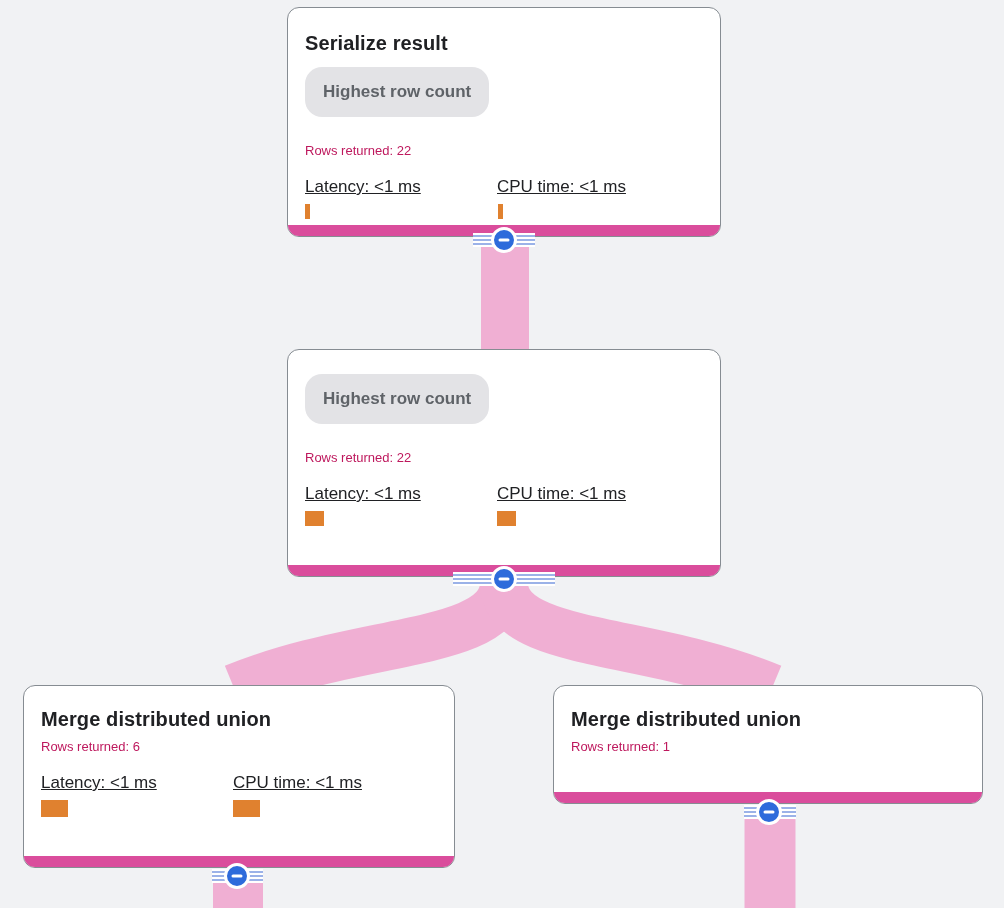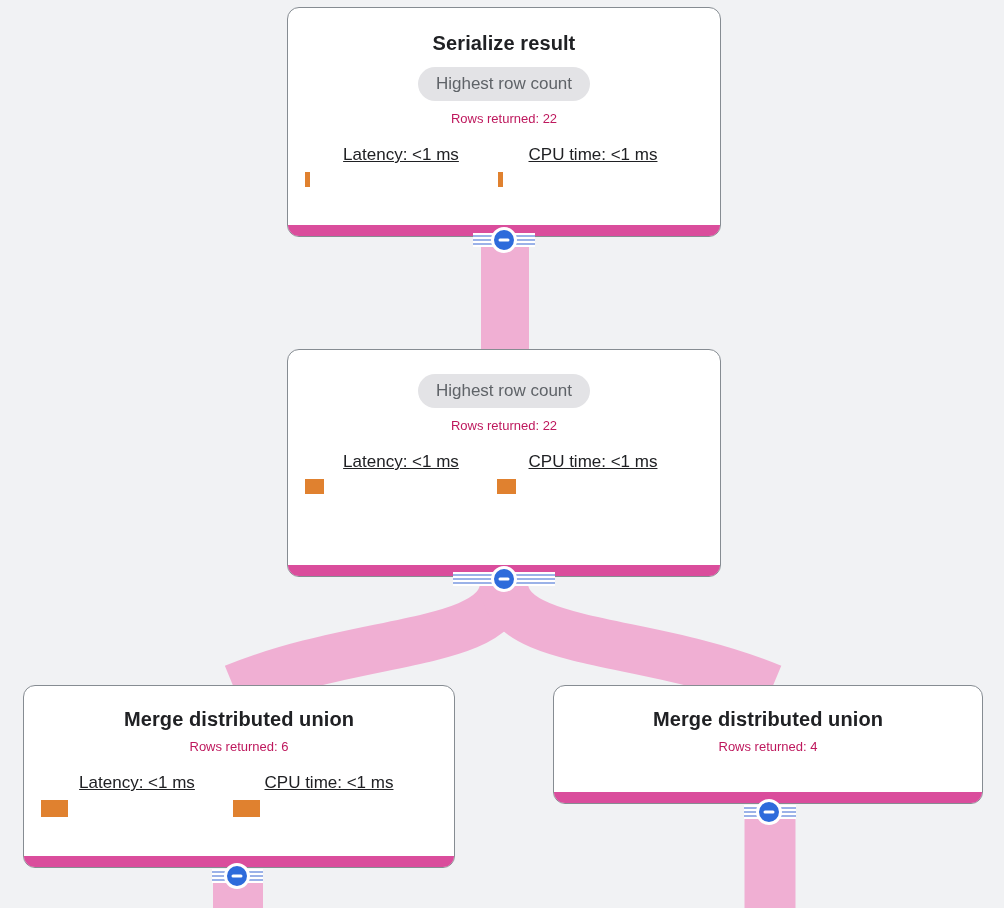--- a/index.html
+++ b/index.html
@@ -3,21 +3,21 @@
 <meta charset="utf-8">
 <style>
   html,body{margin:0;padding:0;}
   body{
     width:1004px;height:908px;
     background:#F1F2F4;
     font-family:"Liberation Sans",sans-serif;
     color:#202124;
     overflow:hidden;
   }
-  .canvas{position:relative;width:1004px;height:692px;text-align:center;}
+  .canvas{position:relative;width:1004px;height:692px;}
 
   
   .ribbons{position:absolute;left:0;top:0;z-index:1;}
 
   
   .card{
     position:absolute;z-index:2;
     background:#FFFFFF;
     border:1px solid #868C92;
     border-radius:12px;
@@ -26,23 +26,23 @@
   }
   .card-body{padding:24px 17px 0 17px;}
   .card-title{
     font-size:20px;font-weight:600;color:#202124;
     margin:0 0 12px 0;letter-spacing:.1px;
   }
   .badge{
     display:inline-block;
     background:#E3E3E6;color:#5F6368;
     border-radius:17px;
-    padding:7px 18px;
-    font-size:17px;font-weight:400;
-    margin-bottom:8px;
+    padding:15px 18px;
+    font-size:17px;font-weight:700;
+    margin-bottom:24px;
   }
   .rows-line{font-size:13px;color:#be185d;margin:2px 0 19px 0;}
   .metrics{display:flex;}
   .metric{width:192px;text-decoration:underline;}
   .metric-label{font-size:17px;color:#202124;}
   .metric-bar{background:#E0812F;margin-top:7px;}
   .bar-sm{width:5px;height:15px;}
   .bar-md{width:19px;height:15px;}
   .bar-lg{width:27px;height:17px;}
   .footer-bar{
@@ -133,21 +133,21 @@
           <div class="metric-bar bar-lg"></div>
         </div>
       </div>
     </div>
     <div class="footer-bar"></div>
   </div>
 
   <div class="card" style="left:553px;top:685px;width:430px;height:119px;">
     <div class="card-body" style="padding-top:22px;">
       <div class="card-title" style="margin-bottom:8px;">Merge distributed union</div>
-      <div class="rows-line">Rows returned: 4</div>
+      <div class="rows-line">Rows returned: 1</div>
     </div>
     <div class="footer-bar"></div>
   </div>
 
   <div class="connector" style="left:473px;top:233px;width:62px;height:28px;">
     <div class="stripes"></div>
     <div class="toggle" style="left:18px;top:-6px;">
         <span class="minus"></span>
       </div>
   </div>

